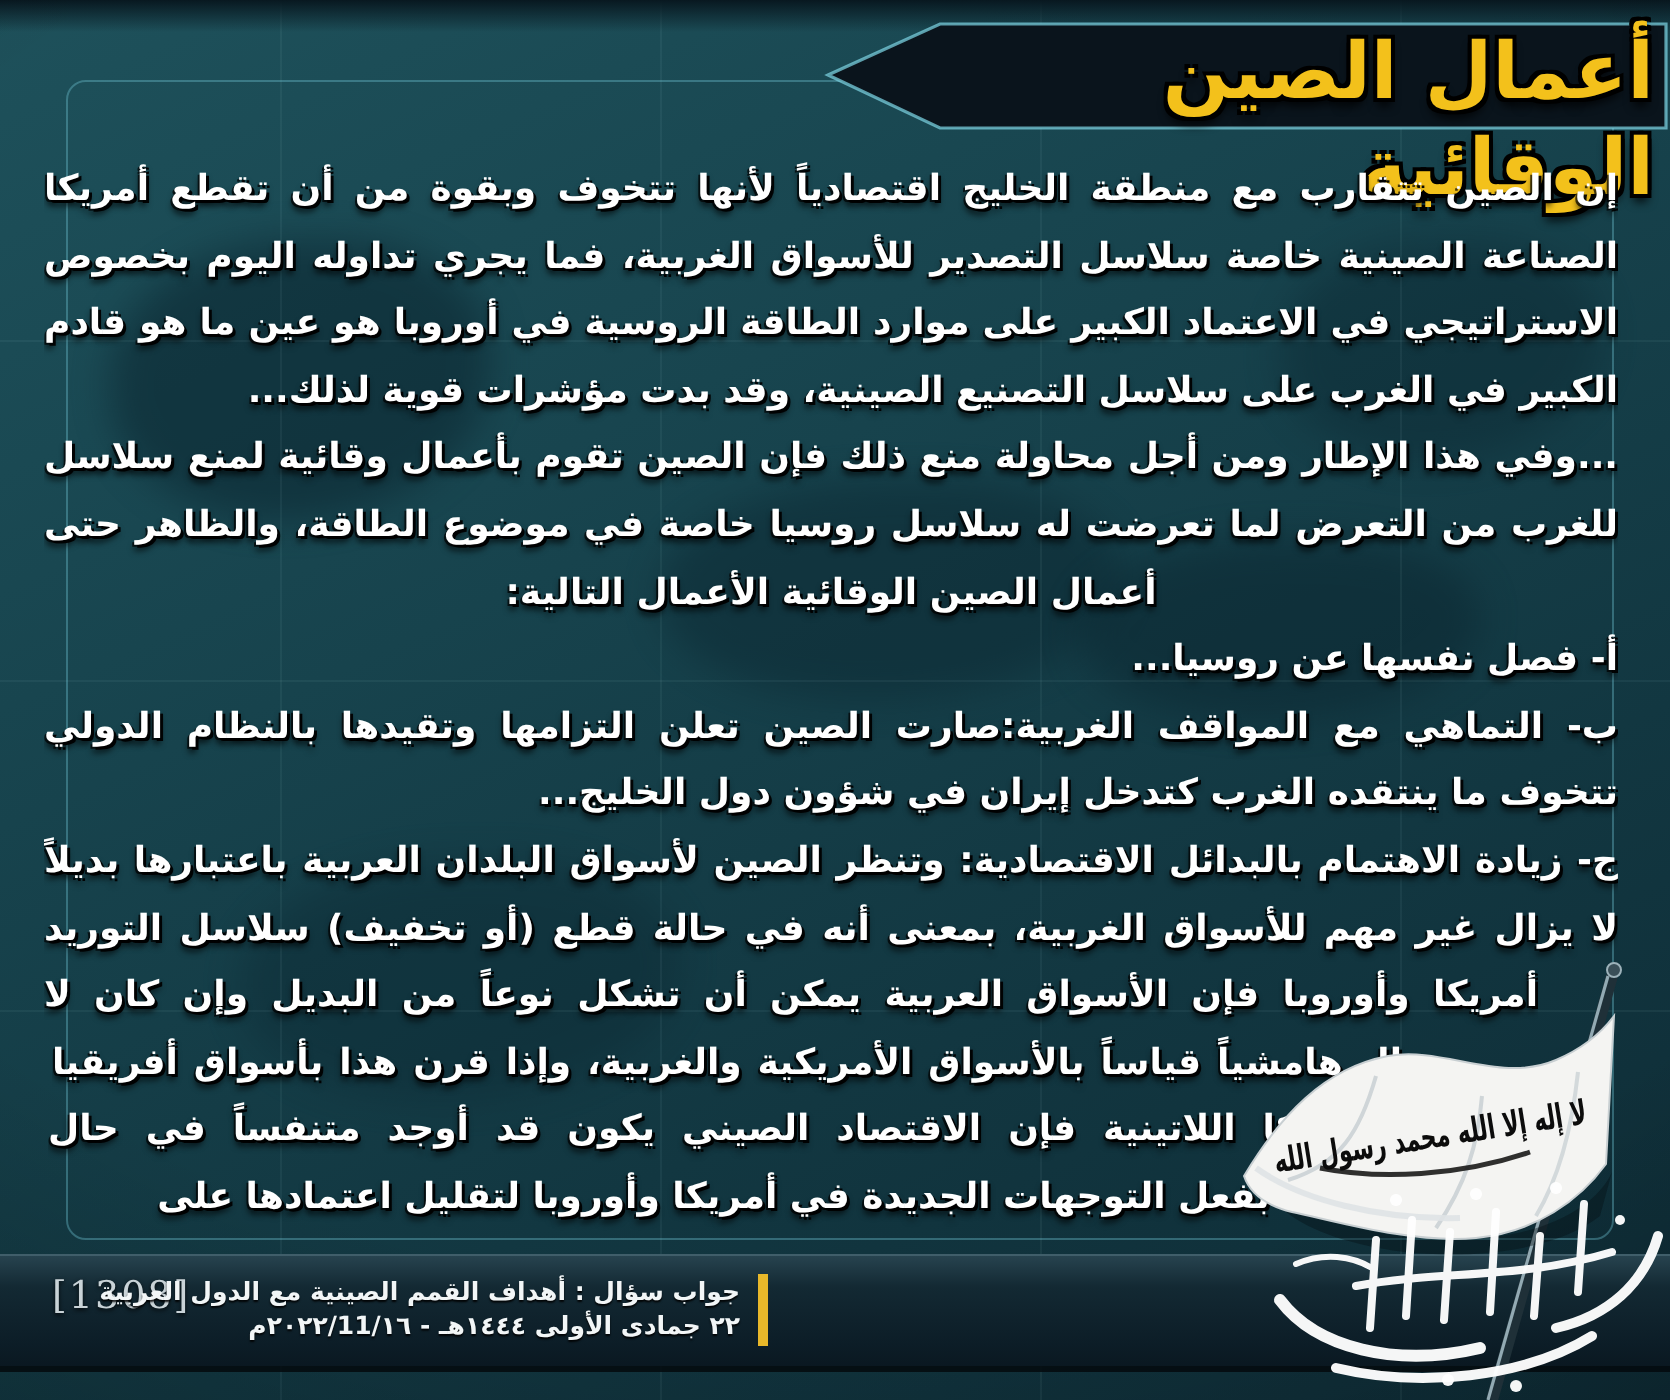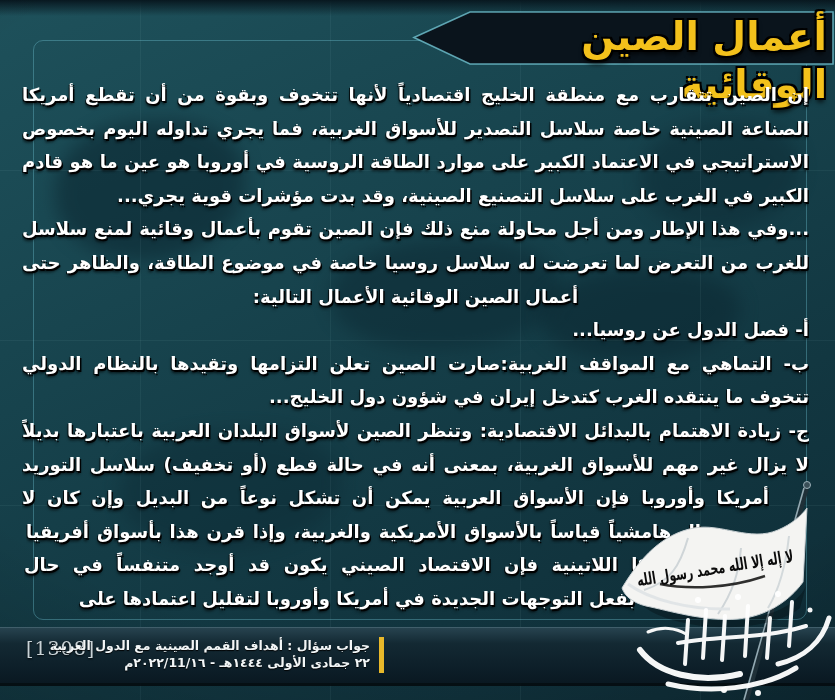--- a/index.html
+++ b/index.html
@@ -66,25 +66,25 @@
 
 <svg class="banner-svg" width="423" height="58" viewBox="0 0 423 58">
   <polygon points="2,28.5 58,3 421,3 421,55 58,55" fill="#0a141c" stroke="rgba(120,205,220,.75)" stroke-width="1.6"></polygon>
 </svg>
 <div class="title">أعمال الصين الوقائية</div>
 
 <div id="body-lines">
     <div class="bline just" style="top: 78px; right: 26px; left: 22px;">إن الصين تتقارب مع منطقة الخليج اقتصادياً لأنها تتخوف وبقوة من أن تقطع أمريكا وأوروبا سلاسل</div>
     <div class="bline just" style="top: 112px; right: 26px; left: 22px;">الصناعة الصينية خاصة سلاسل التصدير للأسواق الغربية، فما يجري تداوله اليوم بخصوص الخطأ</div>
     <div class="bline just" style="top: 145px; right: 26px; left: 22px;">الاستراتيجي في الاعتماد الكبير على موارد الطاقة الروسية في أوروبا هو عين ما هو قادم من الاعتماد</div>
-    <div class="bline endline" style="top: 179px; right: 26px; left: 22px;">الكبير في الغرب على سلاسل التصنيع الصينية، وقد بدت مؤشرات قوية يجري...</div>
+    <div class="bline endline" style="top: 179px; right: 26px; left: 22px;">الكبير في الغرب على سلاسل التصنيع الصينية، وقد بدت مؤشرات قوية لذلك...</div>
     <div class="bline just" style="top: 212px; right: 26px; left: 22px;">...وفي هذا الإطار ومن أجل محاولة منع ذلك فإن الصين تقوم بأعمال وقائية لمنع سلاسل توريدها</div>
     <div class="bline just" style="top: 246px; right: 26px; left: 22px;">للغرب من التعرض لما تعرضت له سلاسل روسيا خاصة في موضوع الطاقة، والظاهر حتى الآن من</div>
     <div class="bline endline" style="top: 280px; right: 26px; left: 22px; text-align: center;">أعمال الصين الوقائية الأعمال التالية:</div>
-    <div class="bline endline" style="top: 313px; right: 26px; left: 22px;">أ- فصل الدول عن روسيا...</div>
+    <div class="bline endline" style="top: 313px; right: 26px; left: 22px;">أ- فصل نفسها عن روسيا...</div>
     <div class="bline just" style="top: 347px; right: 26px; left: 22px;">ب- التماهي مع المواقف الغربية:صارت الصين تعلن التزامها وتقيدها بالنظام الدولي (الأمريكي)</div>
     <div class="bline endline" style="top: 380px; right: 26px; left: 22px;">تتخوف ما ينتقده الغرب كتدخل إيران في شؤون دول الخليج...</div>
     <div class="bline just" style="top: 414px; right: 26px; left: 22px;">ج- زيادة الاهتمام بالبدائل الاقتصادية: وتنظر الصين لأسواق البلدان العربية باعتبارها بديلاً وإن كان</div>
     <div class="bline just" style="top: 448px; right: 26px; left: 22px;">لا يزال غير مهم للأسواق الغربية، بمعنى أنه في حالة قطع (أو تخفيف) سلاسل التوريد الصينية مع</div>
     <div class="bline just" style="top: 481px; right: 66px; left: 22px;">أمريكا وأوروبا فإن الأسواق العربية يمكن أن تشكل نوعاً من البديل وإن كان لا</div>
     <div class="bline just" style="top: 515px; right: 116px; left: 26px;">يزال هامشياً قياساً بالأسواق الأمريكية والغربية، وإذا قرن هذا بأسواق أفريقيا</div>
     <div class="bline just" style="top: 548px; right: 140px; left: 24px;">وأمريكا اللاتينية فإن الاقتصاد الصيني يكون قد أوجد متنفساً في حال الاختناق</div>
     <div class="bline endline" style="top: 582px; right: 200px; left: 55px;">بفعل التوجهات الجديدة في أمريكا وأوروبا لتقليل اعتمادها على الصين.</div>
   </div>
 

